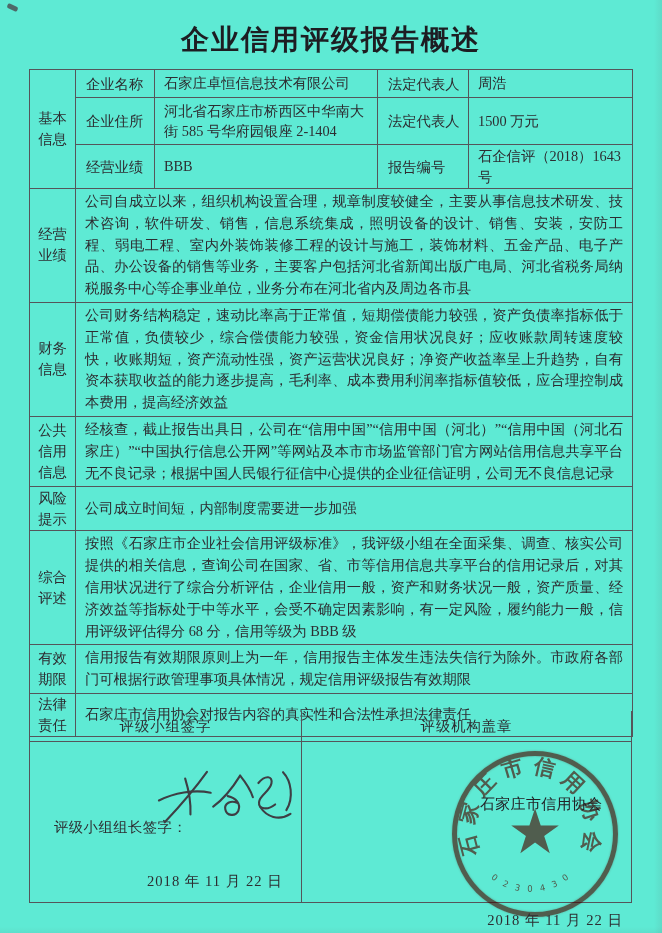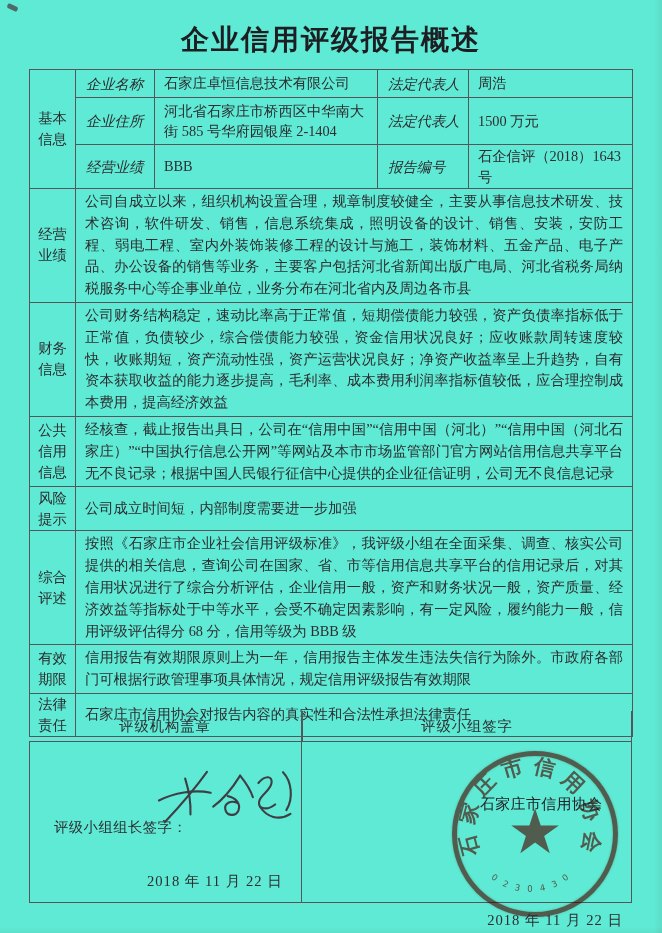--- a/index.html
+++ b/index.html
@@ -31,21 +31,21 @@
   }
   table.main td{
     border:1px solid #55555a;
     font-size:14.3px;
     vertical-align:middle;
     overflow:hidden;
   }
   td.seclabel{
     text-align:center;padding:0 7px;line-height:21px;color:#2d2d31;
   }
-  td.flabel{ text-align:left;padding:0 4px 0 10px;line-height:20px;font-style:italic; }
+  td.flabel{ text-align:left;padding:0 4px 0 10px;line-height:20px; }
   td.fvalue{ text-align:left;padding:1px 6px 1px 9px;line-height:20.5px; }
   td.content{
     text-align:justify;padding:2px 9px 2px 9px;line-height:21.8px;
   }
 
   .signoff{
     position:absolute;top:711px;left:29px;width:603px;height:192px;
     display:grid;grid-template-columns:273px 330px;grid-template-rows:31px 161px;
   }
   .signoff .cell{
@@ -153,22 +153,22 @@
       <td colspan="4" class="content">信用报告有效期限原则上为一年，信用报告主体发生违法失信行为除外。市政府各部门可根据行政管理事项具体情况，规定信用评级报告有效期限</td>
     </tr>
     <tr style="height:41px">
       <td class="seclabel">法律责任</td>
       <td colspan="4" class="content">石家庄市信用协会对报告内容的真实性和合法性承担法律责任</td>
     </tr>
   </tbody>
     </table>
 
   <div class="signoff">
+    <div class="cell hl sign-header">评级小组签字</div>
     <div class="cell hl r sign-header">评级机构盖章</div>
-    <div class="cell hl sign-header">评级小组签字</div>
 
     <div class="cell b">
       <span class="leader-label">评级小组组长签字：</span>
       <svg class="signature-svg" width="150" height="66" viewBox="0 0 150 66" aria-hidden="true">
         <path class="sig-path" d="M52,3 C42,16 24,36 8,52"></path>
         <path class="sig-path" d="M3,30 C18,23 38,20 55,24"></path>
         <path class="sig-path" d="M30,9 C33,20 35,33 34,45"></path>
         <path class="sig-path" d="M85,8 C77,20 66,32 57,38"></path>
         <path class="sig-path" d="M85,8 C91,16 95,23 97,30"></path>
         <path class="sig-path" d="M72,28 C80,30 85,36 82,43 C79,49 70,48 69,41 C68,35 75,32 81,35"></path>

